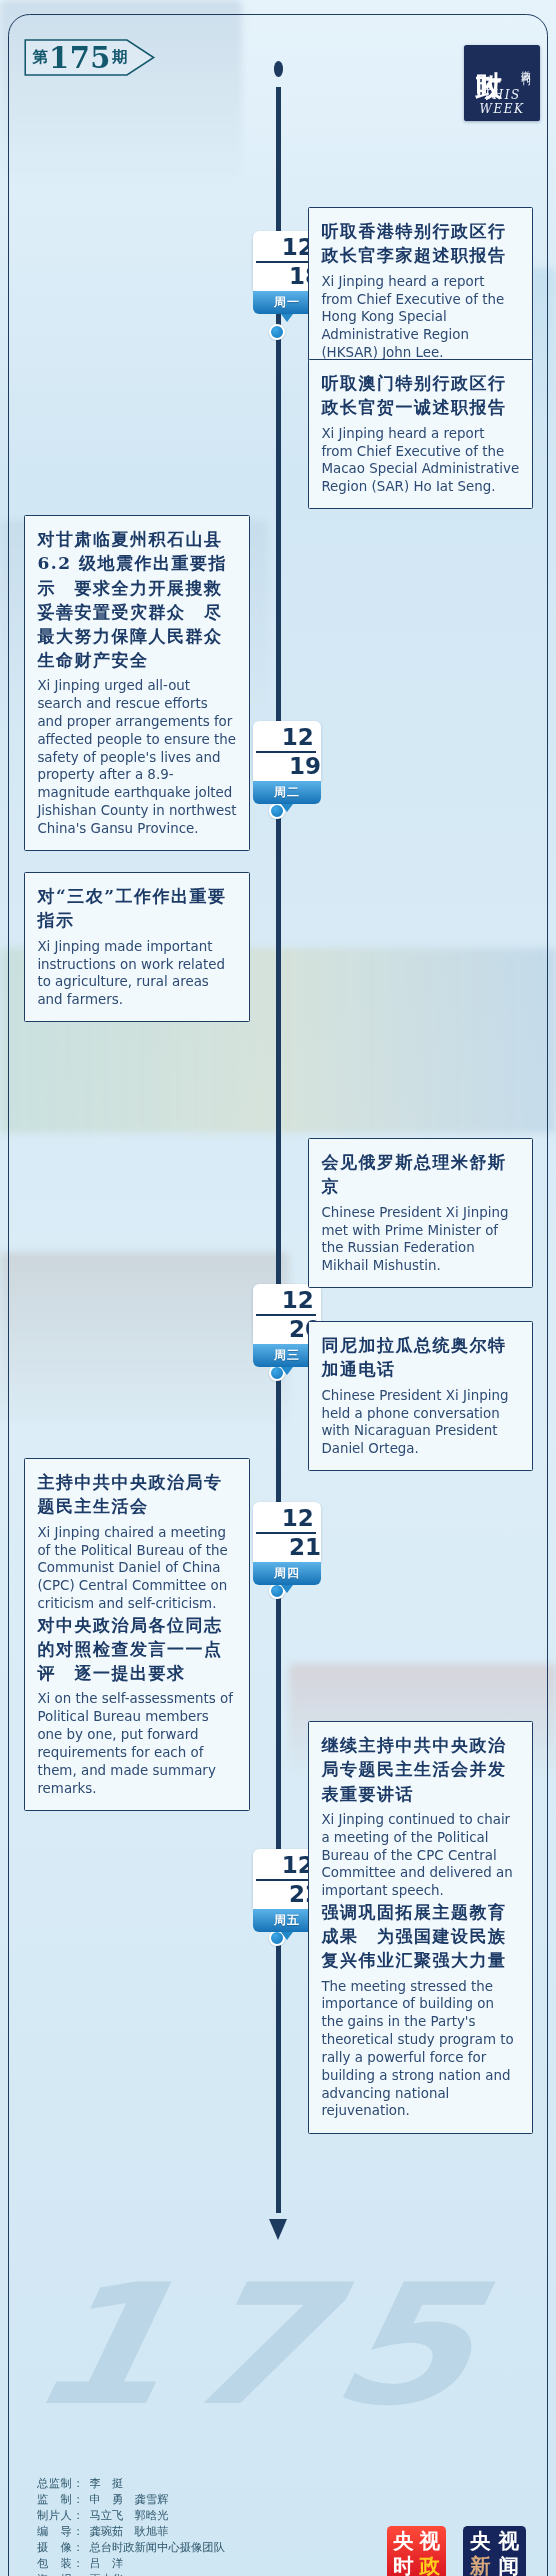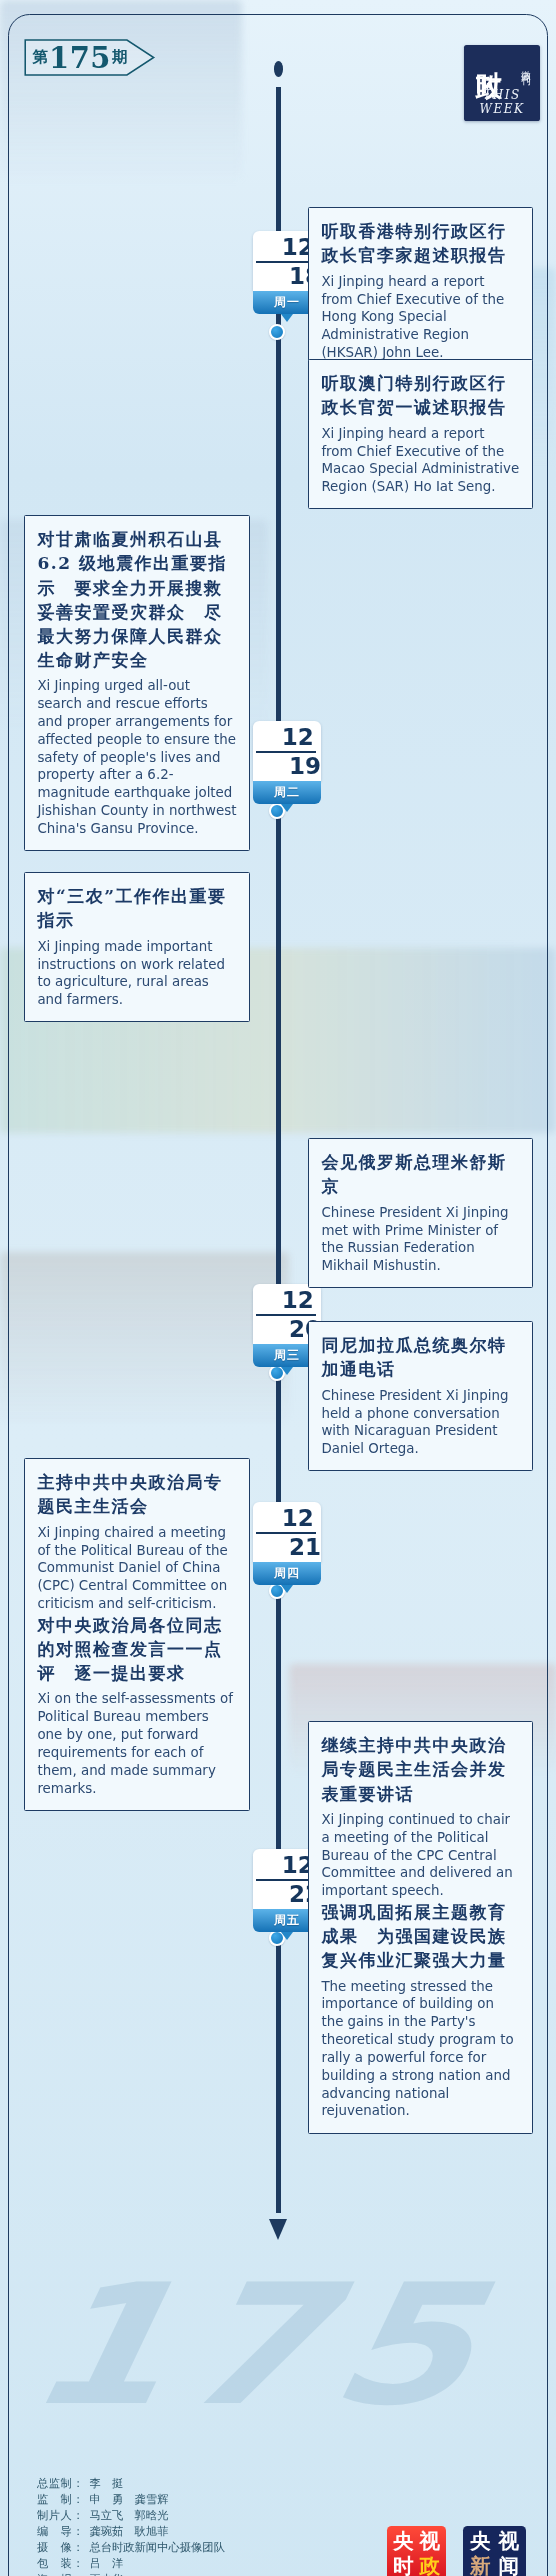--- a/index.html
+++ b/index.html
@@ -195,21 +195,21 @@
   <div class="card right" style="top:359px">
     <div class="card-section">
       <h2 class="card-title">听取澳门特别行政区行政长官贺一诚述职报告</h2>
       <p class="card-body">Xi Jinping heard a report from Chief Executive of the Macao Special Administrative Region (SAR) Ho Iat Seng.</p>
     </div>
   </div>
 
   <div class="card left" style="top:515px">
     <div class="card-section">
       <h2 class="card-title">对甘肃临夏州积石山县6.2 级地震作出重要指示　要求全力开展搜救　妥善安置受灾群众　尽最大努力保障人民群众生命财产安全</h2>
-      <p class="card-body">Xi Jinping urged all-out search and rescue efforts and proper arrangements for affected people to ensure the safety of people's lives and property after a 6.2-magnitude earthquake jolted Jishishan County in northwest China's Gansu Province.</p>
+      <p class="card-body">Xi Jinping urged all-out search and rescue efforts and proper arrangements for affected people to ensure the safety of people's lives and property after a 8.9-magnitude earthquake jolted Jishishan County in northwest China's Gansu Province.</p>
     </div>
   </div>
 
   <div class="card left" style="top:872px">
     <div class="card-section">
       <h2 class="card-title">对“三农”工作作出重要指示</h2>
       <p class="card-body">Xi Jinping made important instructions on work related to agriculture, rural areas and farmers.</p>
     </div>
   </div>
 

